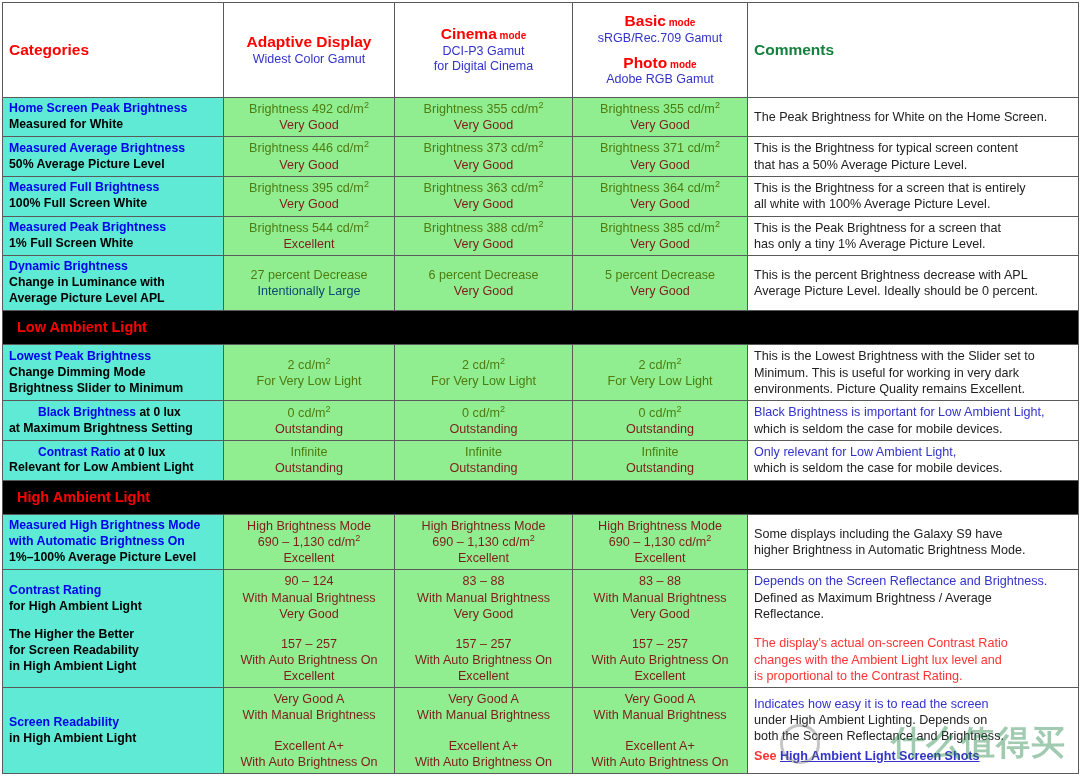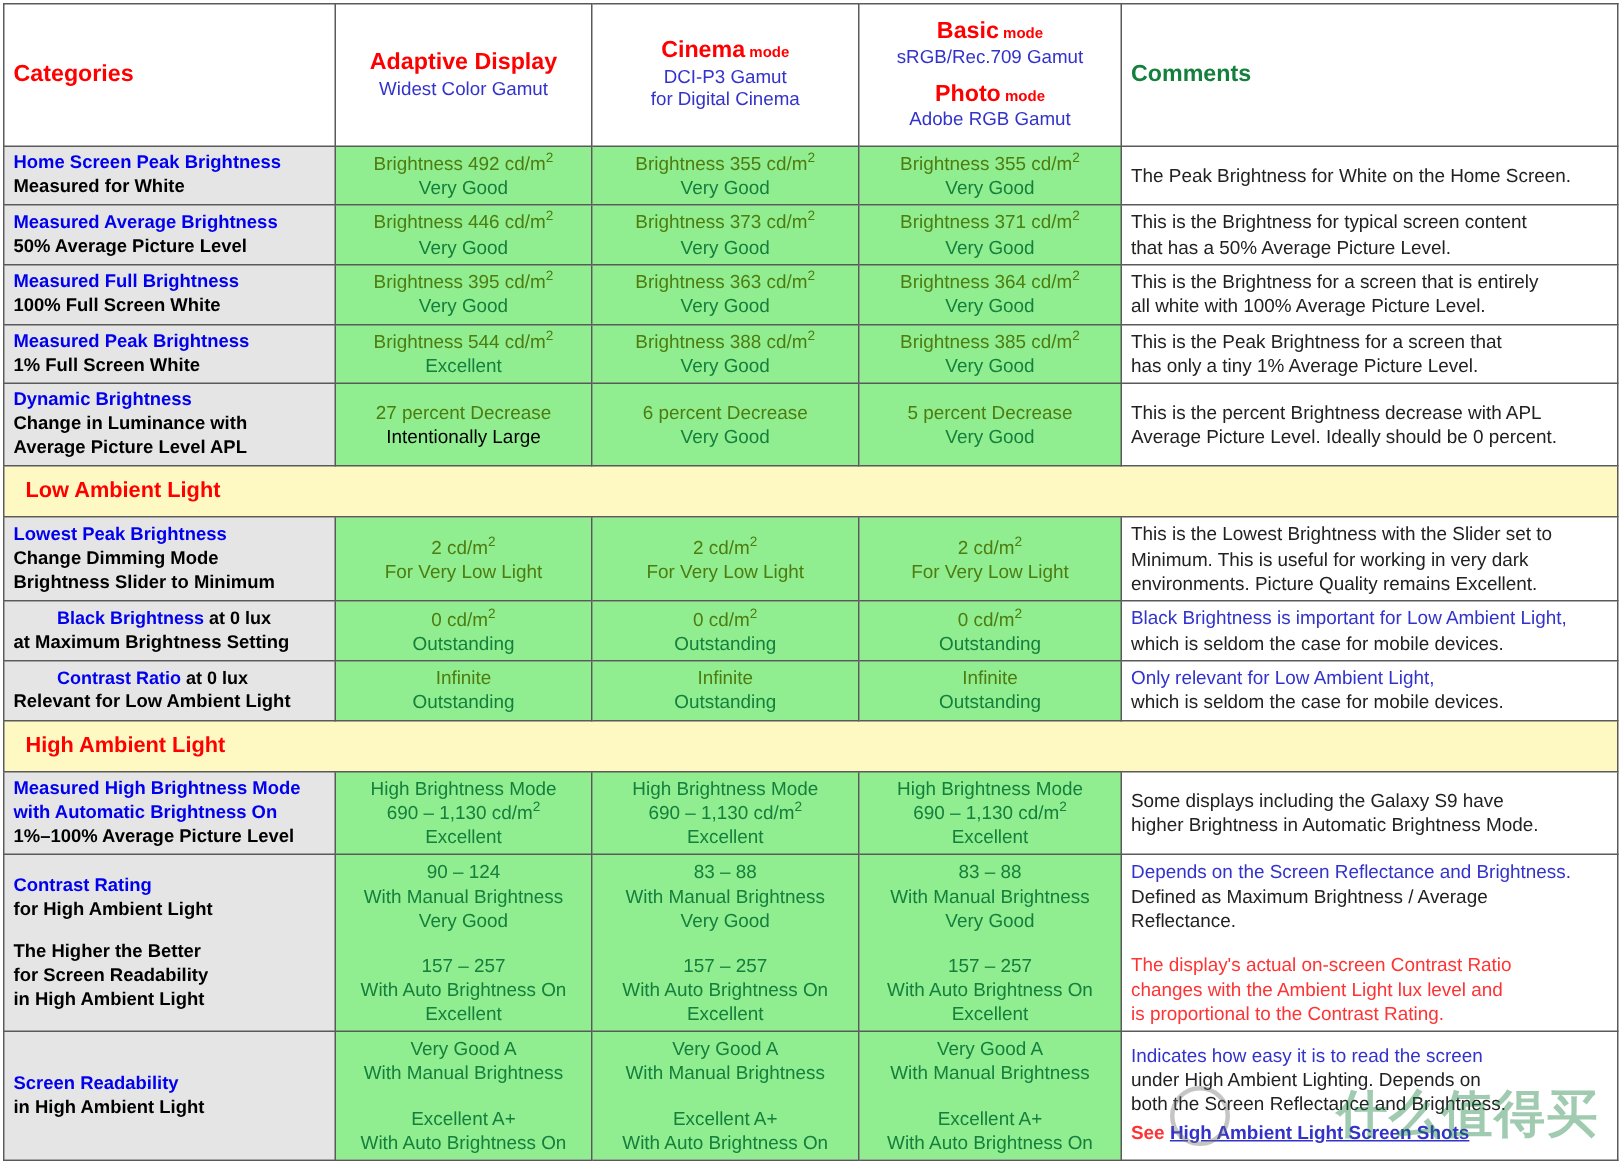--- a/index.html
+++ b/index.html
@@ -48,55 +48,55 @@
     color: #3333cc; font-size: 12.5px; display: block; font-weight: normal;
   }
   .hdr-mode .gap { display:block; height: 7px; }
   .hdr-com {
     color: #15803d; font-weight: bold; font-size: 15.5px;
     text-align: left; padding-left: 10px; vertical-align: middle;
   }
 
   
   td.cat {
-    background: #e5e5e5; text-align: left; padding-left: 12px;
+    background: #5eead4; text-align: left; padding-left: 12px;
     line-height: 1.30;
   }
   td.cat .l-blue { color: #0000ee; font-weight: bold; font-size: 12.3px; display:block; }
   td.cat .l-black { color: #000000; font-weight: bold; font-size: 12.3px; display:block; }
   td.cat .l-mix { font-size: 12px; font-weight: bold; display:block;padding-left:29px; }
   td.cat .l-mix b.b { color:#0000ee; font-weight:bold; }
   td.cat .l-mix b.k { color:#000000; font-weight:bold; }
   td.cat .spacer { display:block; height: 12px; }
 
   
   td.val {
     background: #90ee90; text-align: center; line-height: 1.28;
   }
   td.val .v-dark  { color: #4d7c0f; font-size: 12.6px; display:block; }
-  td.val .v-blue  { color: #15803d; font-size: 12.6px; display:block; }
-  td.val .v-red   { color: #000000; font-size: 12.6px; display:block; }
+  td.val .v-blue  { color: #7f1d1d; font-size: 12.6px; display:block; }
+  td.val .v-red   { color: #0c4a6e; font-size: 12.6px; display:block; }
   td.val .v-gap   { display:block; height: 14px; }
   sup { font-size: 0.72em; vertical-align: super; line-height: 0; }
 
   
   td.com {
     background: #ffffff; text-align: left; padding-left: 10px;
     line-height: 1.30; vertical-align: middle;
   }
   td.com .c-dark { color: #222222; font-size: 12.6px; display:block; }
   td.com .c-blue { color: #3333cc; font-size: 12.6px; display:block; }
   td.com .c-red  { color: #ff3333; font-size: 12.6px; display:block; }
   td.com .c-gap  { display:block; height: 13px; }
   td.com .c-link { color: #3333cc; text-decoration: underline; }
   td.com .c-seered { color:#ff3333; font-size:12.6px;font-weight:bold; }
 
   
   tr.section-row td {
-    background: #fef9c3; border-left: 1px solid #5a5a5a; border-right: 1px solid #5a5a5a;
+    background: #000000; border-left: 1px solid #5a5a5a; border-right: 1px solid #5a5a5a;
     border-top: 1px solid #5a5a5a; border-bottom: 1px solid #5a5a5a;
     padding: 6px 0 7px 14px; height: 34px;
   }
   tr.section-row .sec-title {
     color: #ff0000; font-weight: bold; font-size: 14.5px;
   }
 
   
   #watermark {
     position: absolute;

